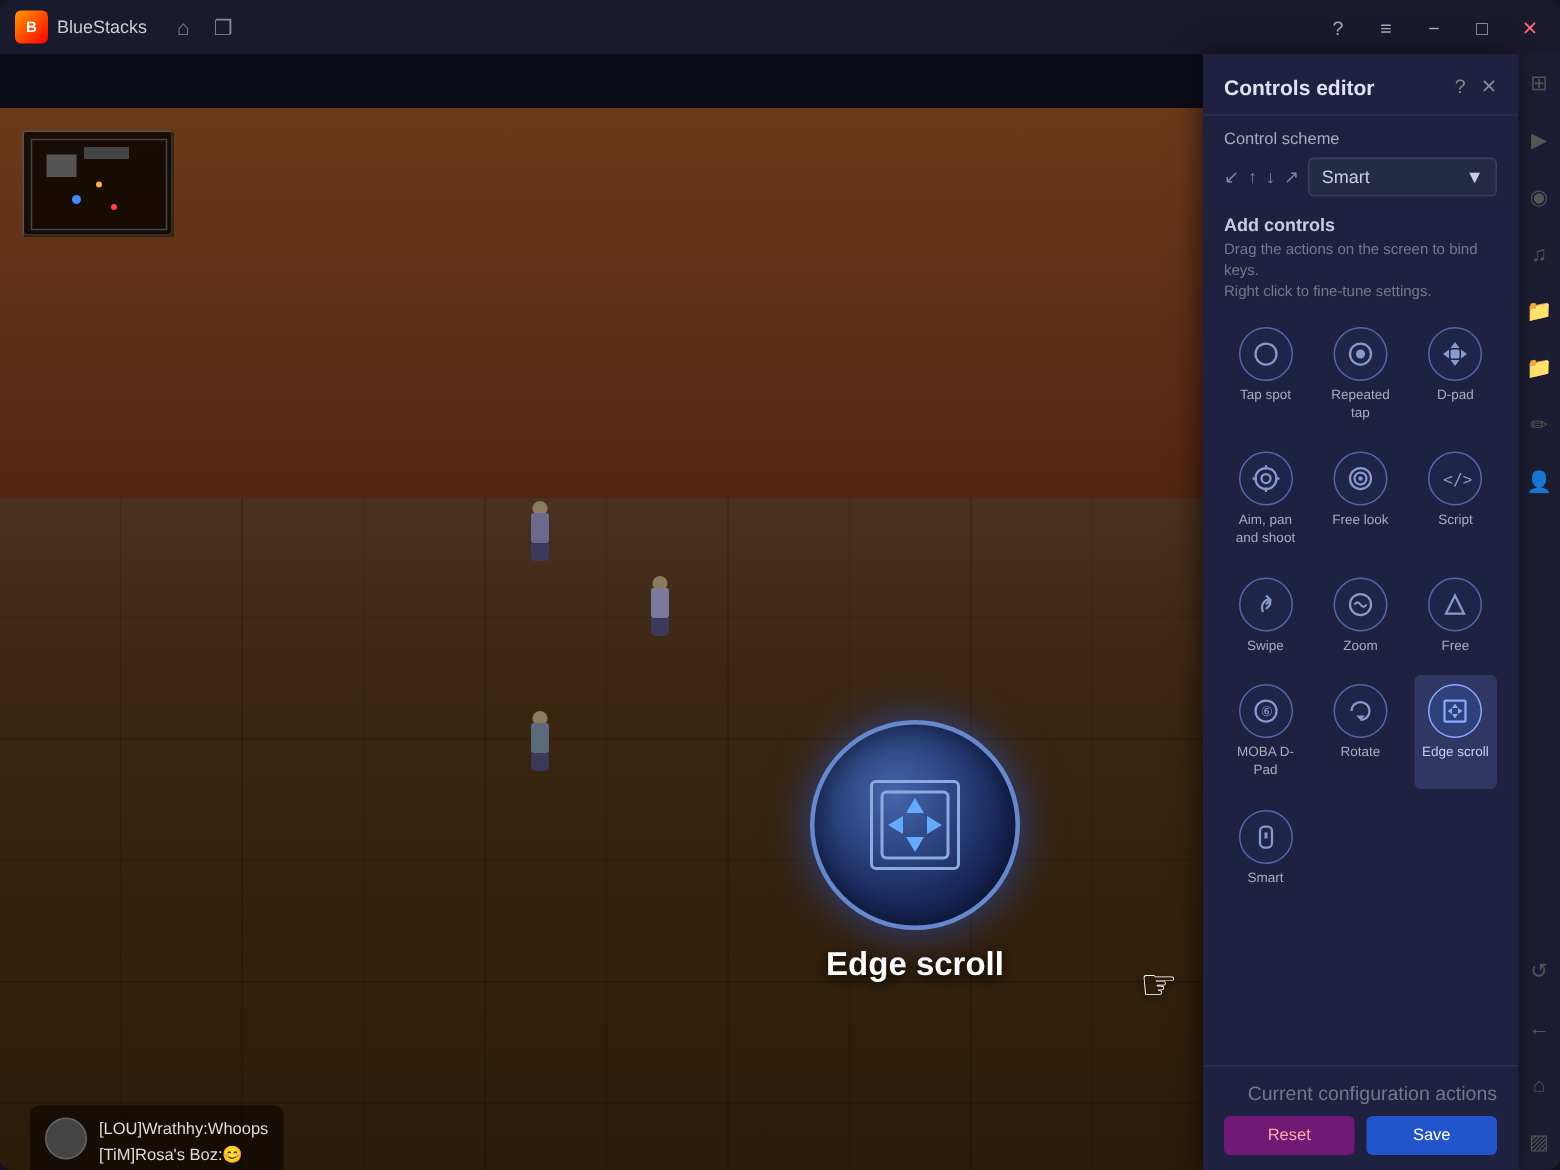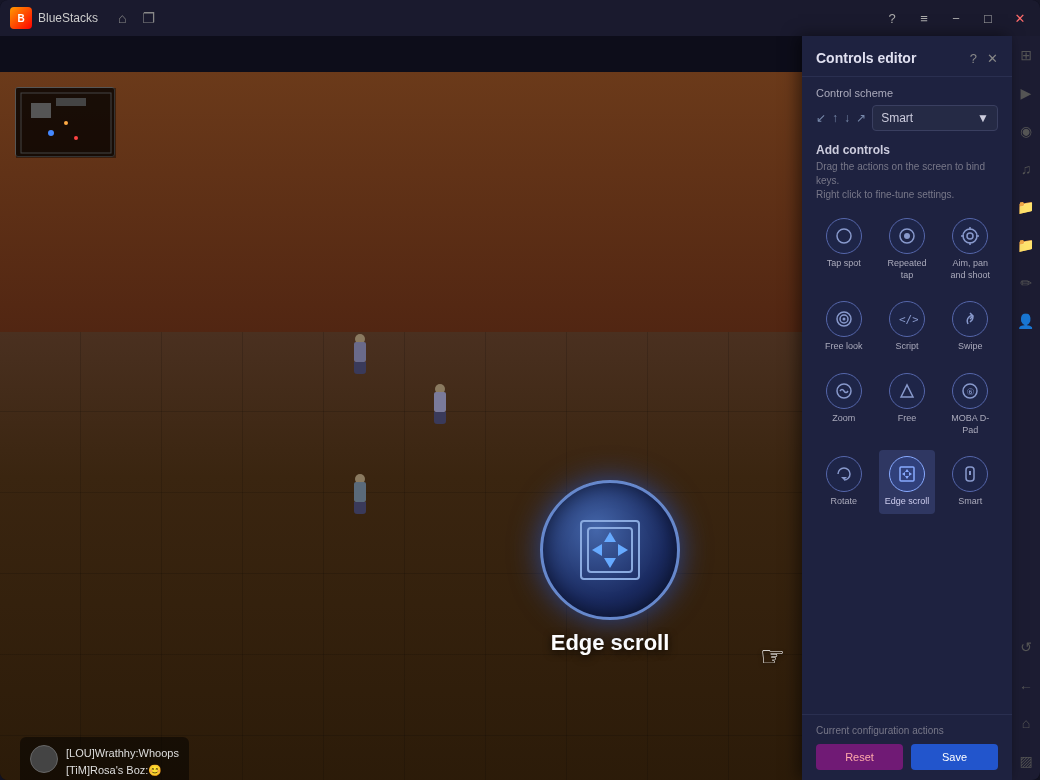--- a/index.html
+++ b/index.html
@@ -271,21 +271,21 @@
       z-index: 10;
       display: flex;
       flex-direction: column;
       box-shadow: -4px 0 15px rgba(0,0,0,0.5);
     }
 
     .panel-header {
       padding: 14px 14px 10px;
       border-bottom: 1px solid #2a2f50;
       display: flex;
-      align-items: flex-end;
+      align-items: flex-start;
       justify-content: space-between;
     }
     .panel-title {
       color: #e0e0f0;
       font-size: 14px;
       font-weight: 600;
     }
     .panel-header-icons {
       display: flex;
       gap: 10px;
@@ -398,22 +398,22 @@
       color: #cce;
     }
 
     
     .panel-footer {
       padding: 10px 14px;
       border-top: 1px solid #2a2f50;
     }
     .current-config-label {
       color: #778;
-      font-size: 10px;
-      text-align: left;
+      font-size: 13px;
+      text-align: right;
       margin-bottom: 8px;
     }
     .footer-buttons {
       display: flex;
       gap: 8px;
     }
     .btn-reset {
       flex: 1;
       background: #701a75;
       border: none;
@@ -636,20 +636,32 @@
         <div class="control-item">
           <div class="control-icon-circle">
             <svg width="20" height="20" viewBox="0 0 20 20">
                 <circle cx="10" cy="10" r="7" fill="none" stroke="#8899cc" stroke-width="1.5"></circle>
                 <circle cx="10" cy="10" r="3" fill="#8899cc"></circle>
               </svg>
           </div>
           <span class="control-label">Repeated tap</span>
         </div>
 
+        <div class="control-item">
+          <div class="control-icon-circle">
+            <svg width="22" height="22" viewBox="0 0 22 22">
+              <polygon points="11,3 14,7 8,7" fill="#8899cc"></polygon>
+              <polygon points="11,19 14,15 8,15" fill="#8899cc"></polygon>
+              <polygon points="3,11 7,8 7,14" fill="#8899cc"></polygon>
+              <polygon points="19,11 15,8 15,14" fill="#8899cc"></polygon>
+              <rect x="8" y="8" width="6" height="6" fill="#8899cc" rx="1"></rect>
+            </svg>
+          </div>
+          <span class="control-label">D-pad</span>
+        </div>
 
         <div class="control-item">
           <div class="control-icon-circle">
             <svg width="22" height="22" viewBox="0 0 22 22">
               <circle cx="11" cy="11" r="7" fill="none" stroke="#8899cc" stroke-width="1.5"></circle>
               <circle cx="11" cy="11" r="3" fill="none" stroke="#8899cc" stroke-width="1.5"></circle>
               <line x1="11" y1="2" x2="11" y2="5" stroke="#8899cc" stroke-width="1.5"></line>
               <line x1="11" y1="17" x2="11" y2="20" stroke="#8899cc" stroke-width="1.5"></line>
               <line x1="2" y1="11" x2="5" y2="11" stroke="#8899cc" stroke-width="1.5"></line>
               <line x1="17" y1="11" x2="20" y2="11" stroke="#8899cc" stroke-width="1.5"></line>

